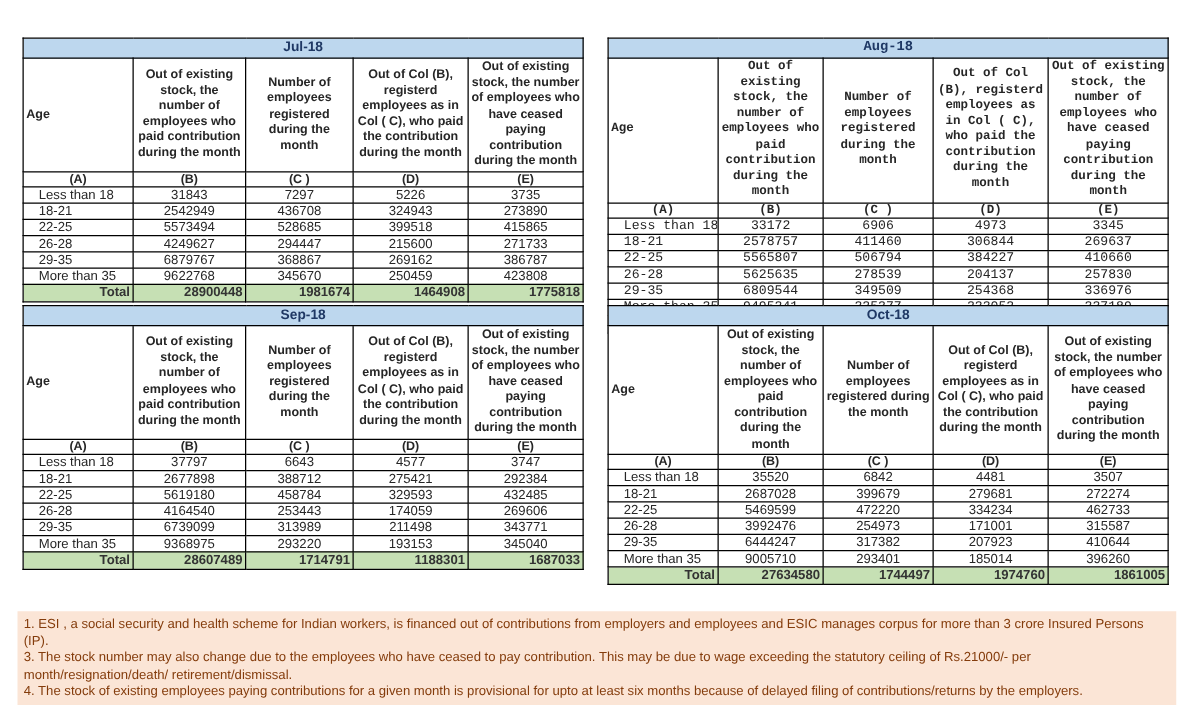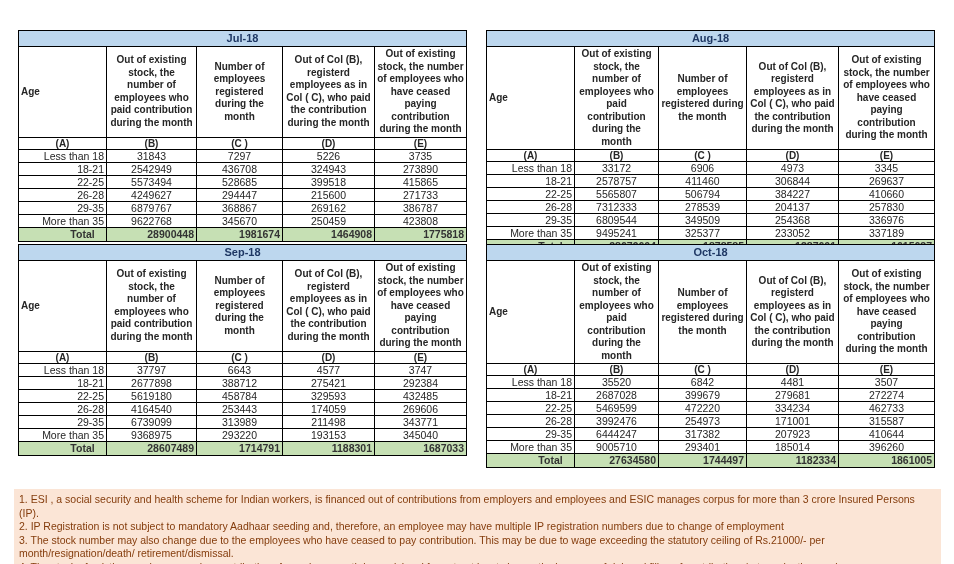--- a/index.html
+++ b/index.html
@@ -5,47 +5,47 @@
   html,body{margin:0;padding:0;background:#ffffff;}
   .page{
     position:relative;width:954px;height:564px;background:#ffffff;
     font-family:"Liberation Sans",sans-serif;color:#262626;overflow:hidden;
   }
   table.month-table{
     position:absolute;border-collapse:collapse;table-layout:fixed;width:448px;
     background:#ffffff;
   }
   .pos-tl{left:18px;top:30px;}
-  .pos-tr{left:486px;top:30px;}
+  .pos-tr{left:486px;top:30px;font-family:Liberation Mono, monospace;}
   .pos-bl{left:18px;top:244px;}
   .pos-br{left:486px;top:244px;}
   .month-table td{border:1px solid #000000;}
   td.title-cell{
     background:#BDD7EE;color:#1F3864;font-weight:bold;font-size:11px;
     text-align:center;height:13px;line-height:13px;
   }
   td.colhead{
     font-weight:bold;font-size:10px;line-height:12.5px;text-align:center;
     vertical-align:middle;height:79px;padding:1px 2px;color:#262626;
   }
   td.colhead.agehead{text-align:left;vertical-align:middle;}
   td.sub{
     font-weight:bold;font-size:10px;text-align:center;height:11px;line-height:11px;
     padding:0 2px;
   }
   tr.data-row td{
     font-size:10.5px;height:12px;line-height:12px;text-align:center;padding:0 2px;
     white-space:nowrap;overflow:hidden;
   }
-  tr.data-row td.age{text-align:right;padding-left:12px;}
+  tr.data-row td.age{text-align:left;padding-left:12px;}
   tr.total-row td{
     background:#C6E0B4;font-weight:bold;color:#333333;font-size:10.5px;
     height:13px;line-height:13px;text-align:right;padding:0 2px;
   }
-  tr.total-row td.age{text-align:center;padding-left:42px;}
+  tr.total-row td.age{text-align:right;padding-left:42px;}
   .footnotes{
     position:absolute;left:14px;top:489px;width:927px;box-sizing:border-box;
     background:#FBE5D6;color:#843C0C;font-size:10.5px;line-height:13.5px;
     padding:4px 5px 5px 5px;
   }
   .footnotes .fn{white-space:normal;}
   
   col.c-age{width:88px;}
   col.c-b{width:90px;} col.c-c{width:86px;} col.c-d{width:92px;} col.c-e{width:92px;}
   table.right col.c-b{width:84px;}
@@ -177,21 +177,21 @@
         </tr>
         <tr class="data-row">
           <td class="age">22-25</td>
           <td>5565807</td>
           <td>506794</td>
           <td>384227</td>
           <td>410660</td>
         </tr>
         <tr class="data-row">
           <td class="age">26-28</td>
-          <td>7312333</td>
+          <td>5625635</td>
           <td>278539</td>
           <td>204137</td>
           <td>257830</td>
         </tr>
         <tr class="data-row">
           <td class="age">29-35</td>
           <td>6809544</td>
           <td>349509</td>
           <td>254368</td>
           <td>336976</td>
@@ -356,26 +356,25 @@
           <td class="age">More than 35</td>
           <td>9005710</td>
           <td>293401</td>
           <td>185014</td>
           <td>396260</td>
         </tr>
         <tr class="total-row">
           <td class="age">Total</td>
           <td>27634580</td>
           <td>1744497</td>
-          <td>1182334</td>
+          <td>1974760</td>
           <td>1861005</td>
         </tr>
       </tbody>
   </table>
 
   <div class="footnotes">
     <div class="fn">1. ESI , a social security and health scheme for Indian workers, is financed out of contributions from employers and employees and ESIC manages corpus for more than 3 crore Insured Persons (IP).</div>
-    <div class="fn">2. IP Registration is not subject to mandatory Aadhaar seeding and, therefore, an employee may have multiple IP registration numbers due to change of employment</div>
     <div class="fn">3. The stock number may also change due to the employees who have ceased to pay contribution. This may  be due to wage exceeding the statutory ceiling of  Rs.21000/- per month/resignation/death/ retirement/dismissal.</div>
     <div class="fn">4. The stock of existing employees paying contributions for a given month is provisional for upto at least six months because of delayed filing of contributions/returns by the employers.</div>
   </div>
 
 </div>
 
 </body></html>

